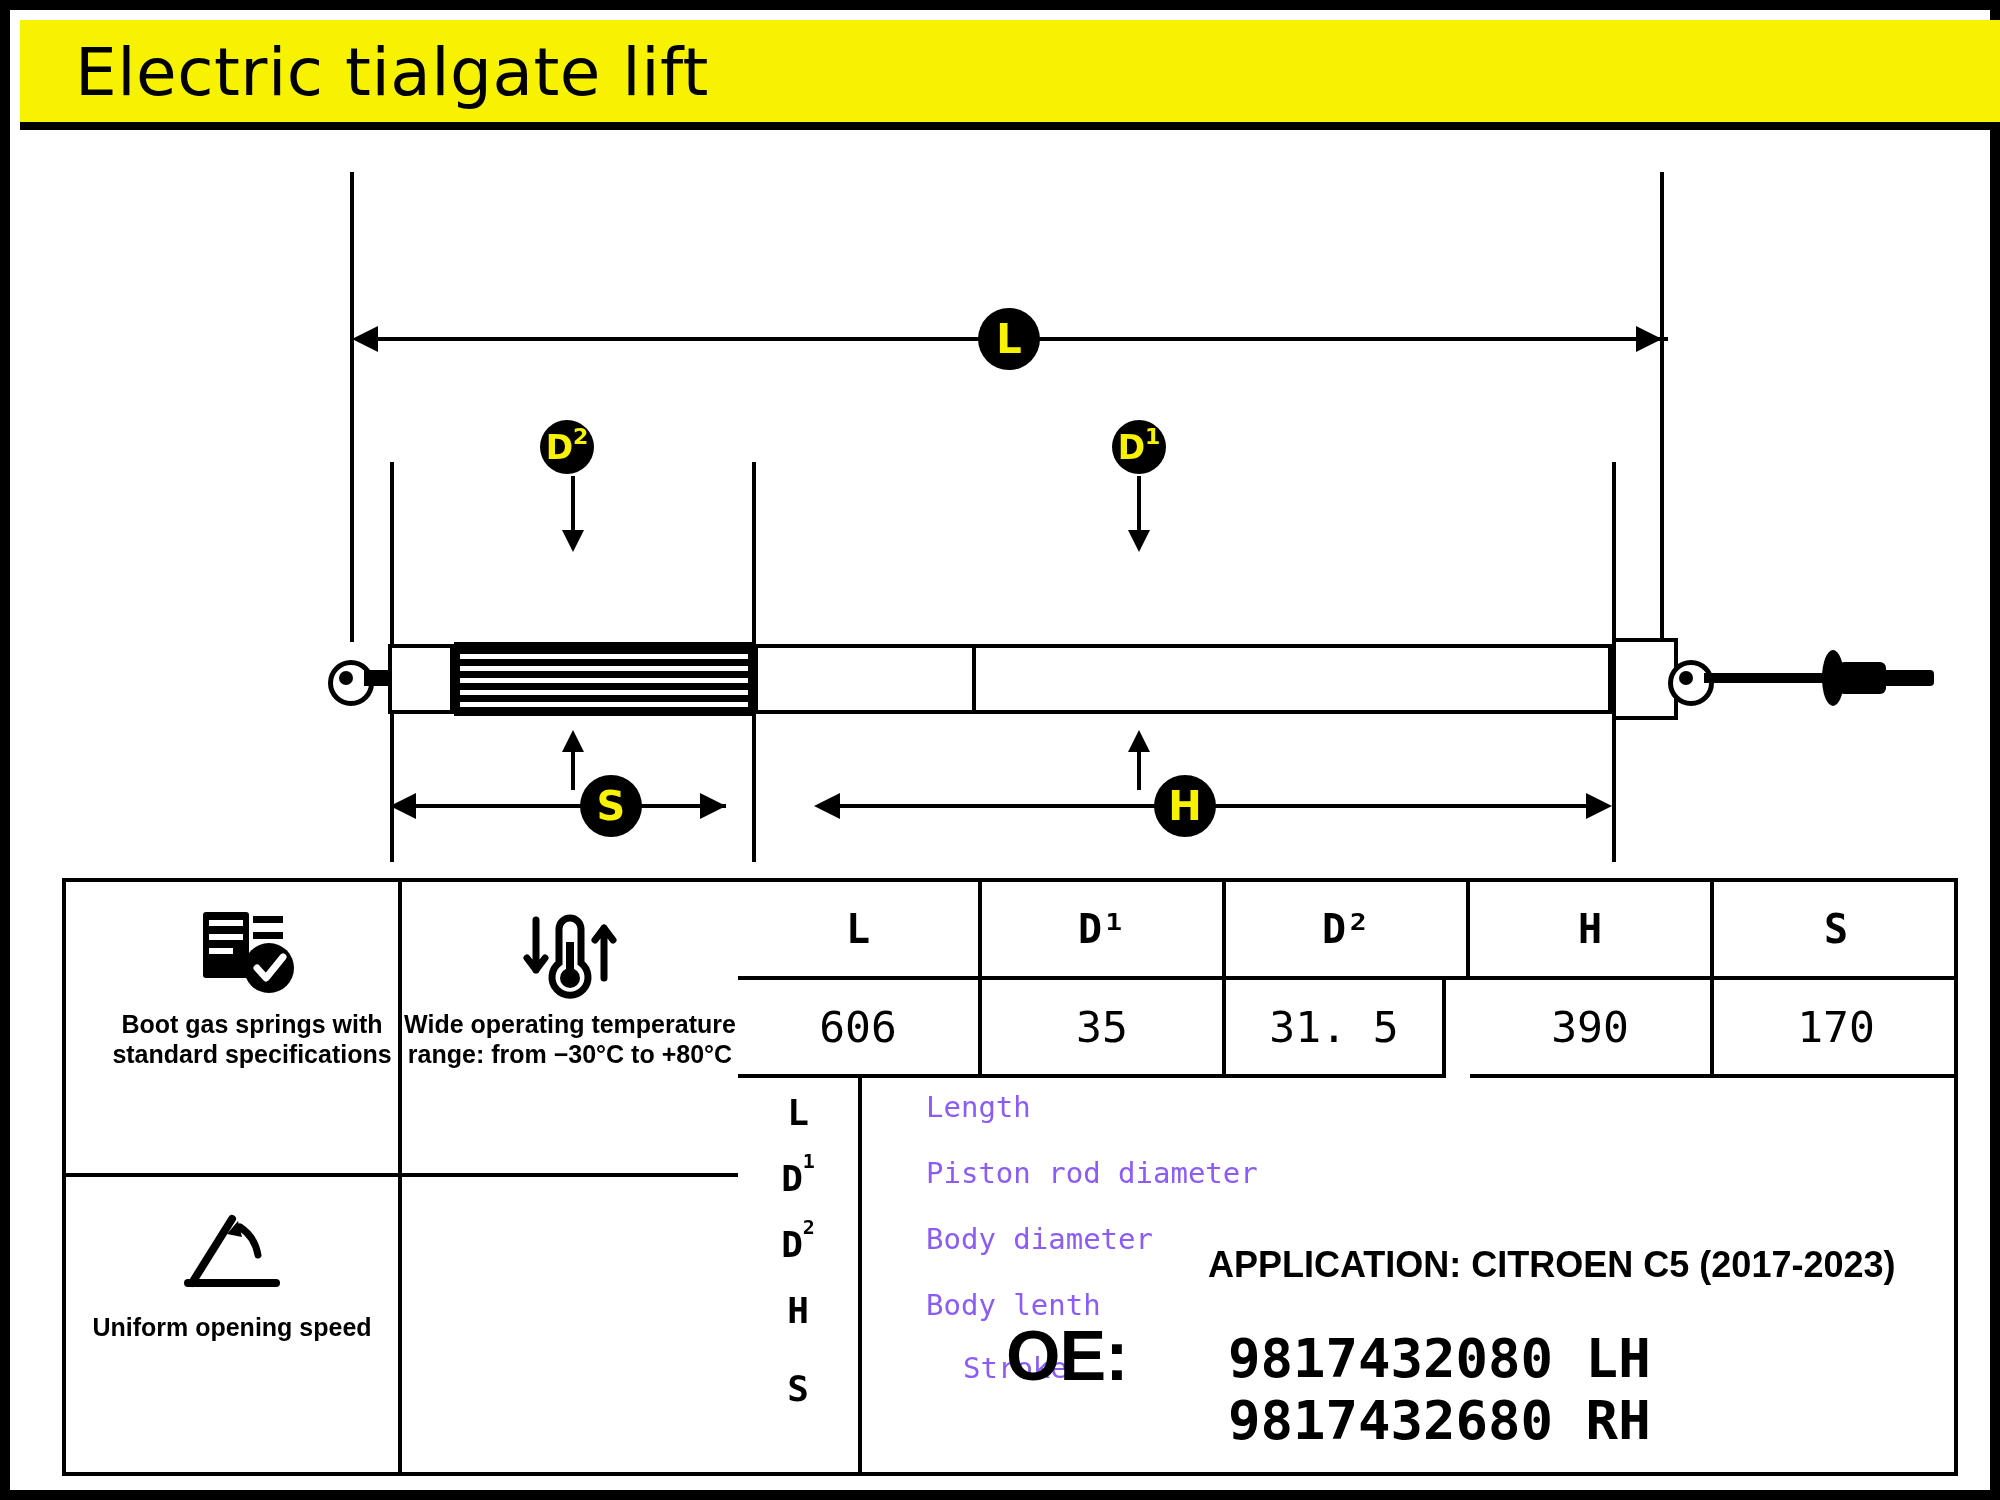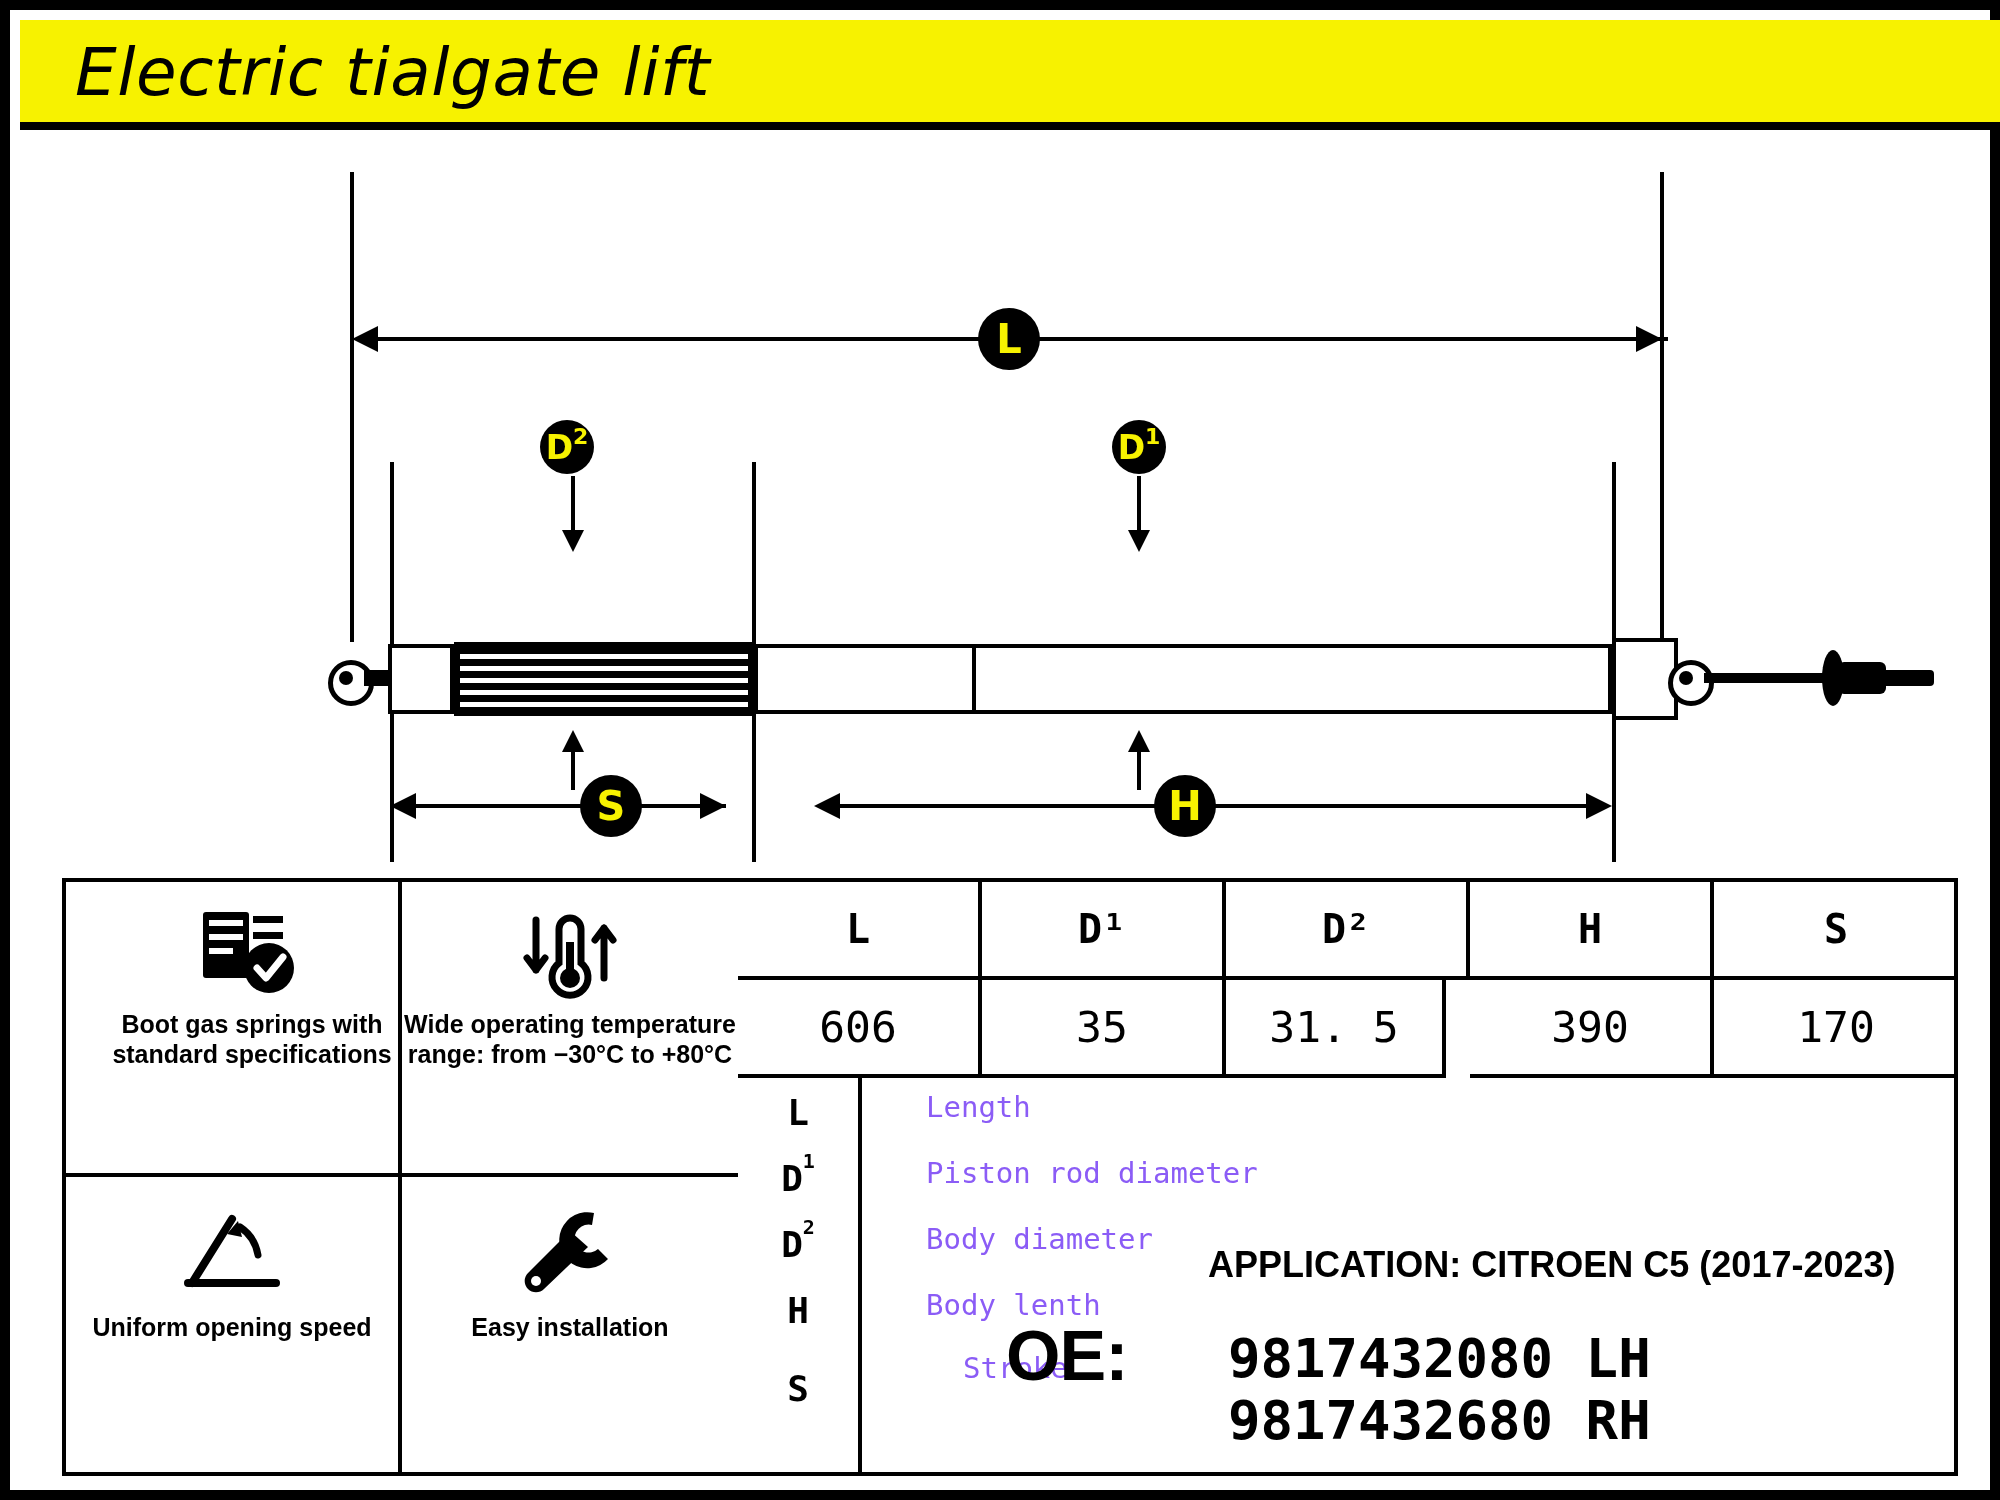--- a/index.html
+++ b/index.html
@@ -23,21 +23,20 @@
     background:#f7f200;
     border-bottom:8px solid #000;
     box-sizing:border-box;
   }
   .titlebar .title{
     position:absolute;left:55px;top:14px;
     font-family:"DejaVu Sans", sans-serif;
     font-size:66px;
     color:#000;
     letter-spacing:0.5px;
-    font-style:italic;
   }
   
   .drawing{
     position:absolute;left:10px;top:122px;
     width:1980px;height:730px;
   }
   .vline{position:absolute;width:4px;background:#000;}
   .hline{position:absolute;height:4px;background:#000;}
 
   
@@ -267,28 +266,20 @@
       <div class="fcell" style="left:0;top:295px;width:336px;height:295px;border-bottom:0;">
         <svg width="120" height="100" viewBox="0 0 120 100">
           <path d="M16 80 h88" stroke="#000" stroke-width="8" stroke-linecap="round"></path>
           <path d="M20 80 L60 16" stroke="#000" stroke-width="8" stroke-linecap="round"></path>
           <path d="M86 52 a42 42 0 0 0 -18 -28" stroke="#000" stroke-width="7" fill="none" stroke-linecap="round"></path>
           <path d="M66 18 l4 16 l-15 -3 z" fill="#000"></path>
         </svg>
         <div class="ftext">Uniform opening speed</div>
       </div>
 
-      <div class="fcell" style="left:336px;top:295px;width:336px;height:295px;border-right:0;border-bottom:0;">
-        <svg width="120" height="100" viewBox="0 0 120 100">
-          <path d="M84 10 a28 28 0 1 0 14 46 l-10 -10 a14 14 0 1 1 -6 -24 z" fill="#000"></path>
-          <path d="M78 44 L34 86 a11 11 0 0 1 -16 -16 L60 28 z" fill="#000"></path>
-          <circle cx="26" cy="78" r="5" fill="#fff"></circle>
-        </svg>
-        <div class="ftext">Easy installation</div>
-      </div>
     </div>
 
     <div class="specs">
 
       <div class="scell hdr" style="left:0;top:0;width:244px;height:98px;">
           <span>L</span>
         </div>
       <div class="scell hdr" style="left:244px;top:0;width:244px;height:98px;">
           <span>D¹</span>
         </div>

